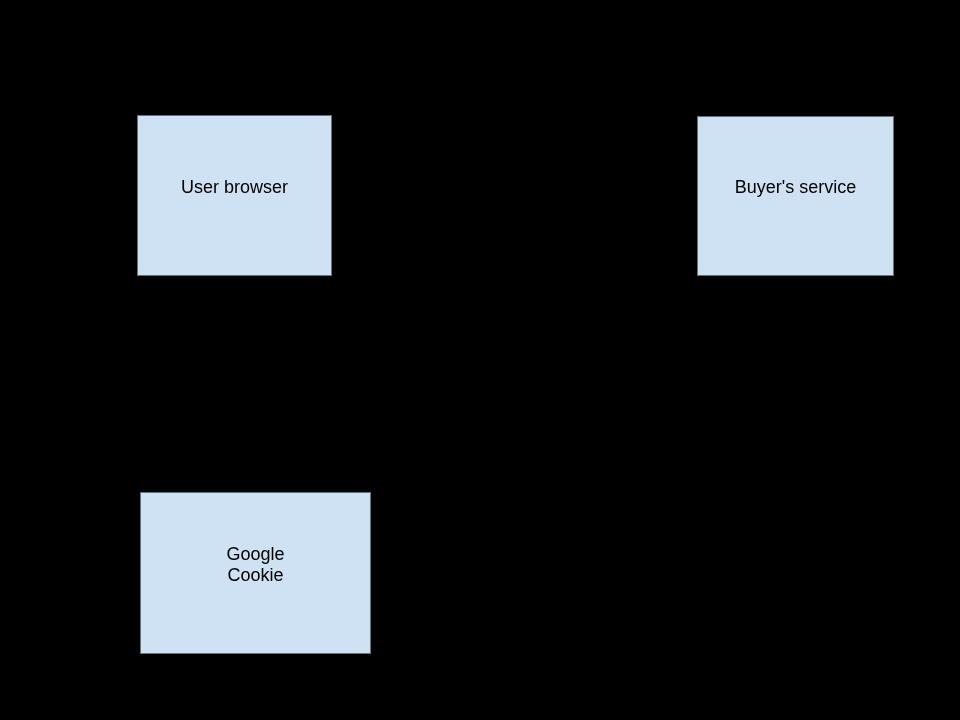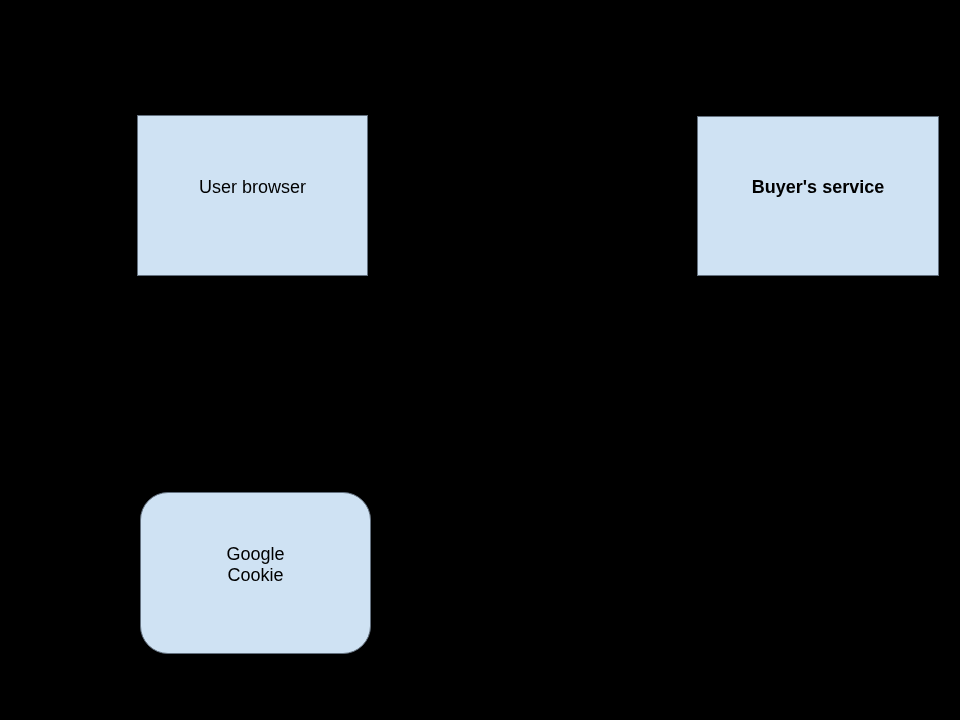--- a/index.html
+++ b/index.html
@@ -28,23 +28,23 @@
     font-size: 18px;
     line-height: 21.5px;
   }
   .node .label {
     transform: translateY(-8px);
   }
   .node .line {
     display: block;
     white-space: nowrap;
   }
-  .pos-user-browser   { left: 137px; top: 115px; width: 231px; height: 161px; }
-  .pos-buyers-service { left: 697px; top: 116px; width: 242px; height: 160px; font-weight: bold; }
-  .pos-google-cms     { left: 140px; top: 492px; width: 231px; height: 162px; border-radius: 28px; }
+  .pos-user-browser   { left: 137px; top: 115px; width: 195px; height: 161px; }
+  .pos-buyers-service { left: 697px; top: 116px; width: 197px; height: 160px; }
+  .pos-google-cms     { left: 140px; top: 492px; width: 231px; height: 162px; }
 </style>
 </head>
 <body>
 
 <div class="stage">
 
   <div class="node pos-user-browser">
     <div class="label">
       <span class="line">User browser</span>
     </div>

